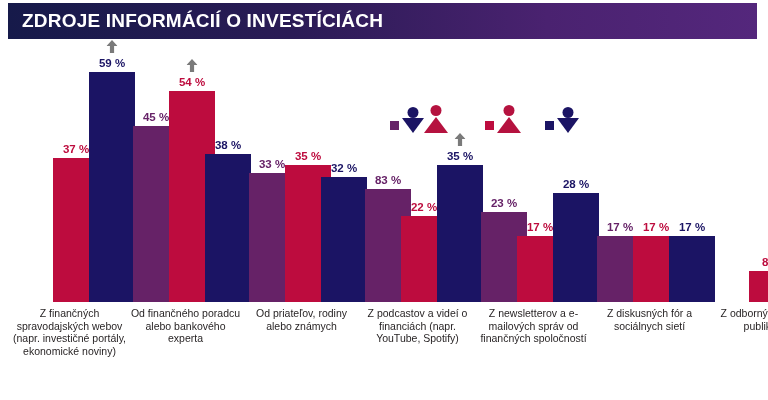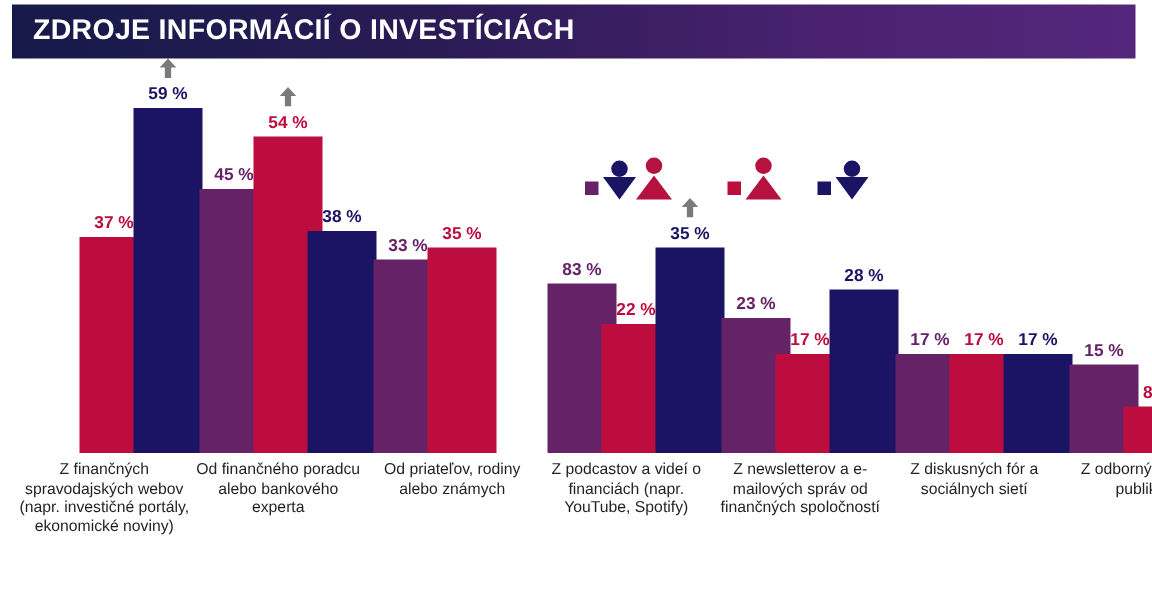--- a/index.html
+++ b/index.html
@@ -231,20 +231,24 @@
     </div>
     <div class="group" style="left: 249px; width: 105px;">
       <div class="bar-wrap" style="left: 0px; height: 129px;">
         <div class="bar purple" style="height: 129px;"></div>
         <div class="bar-label purple" style="bottom: 132px;">33 %</div>
       </div>
       <div class="bar-wrap" style="left: 36px; height: 137px;">
         <div class="bar crimson" style="height: 137px;"></div>
         <div class="bar-label crimson" style="bottom: 140px;">35 %</div>
       </div>
+      <div class="bar-wrap" style="left: 72px; height: 125px;">
+        <div class="bar navy" style="height: 125px;"></div>
+        <div class="bar-label navy" style="bottom: 128px;">32 %</div>
+      </div>
     </div>
     <div class="group" style="left: 365px; width: 105px;">
       <div class="bar-wrap" style="left: 0px; height: 113px;">
         <div class="bar purple" style="height: 113px;"></div>
         <div class="bar-label purple" style="bottom: 116px;">83 %</div>
       </div>
       <div class="bar-wrap" style="left: 36px; height: 86px;">
         <div class="bar crimson" style="height: 86px;"></div>
         <div class="bar-label crimson" style="bottom: 89px;">22 %</div>
       </div>
@@ -278,24 +282,20 @@
       <div class="bar-wrap" style="left: 36px; height: 66px;">
         <div class="bar crimson" style="height: 66px;"></div>
         <div class="bar-label crimson" style="bottom: 69px;">17 %</div>
       </div>
       <div class="bar-wrap" style="left: 72px; height: 66px;">
         <div class="bar navy" style="height: 66px;"></div>
         <div class="bar-label navy" style="bottom: 69px;">17 %</div>
       </div>
     </div>
     <div class="group" style="left: 713px; width: 105px;">
-      <div class="bar-wrap" style="left: 0px; height: 59px;">
-        <div class="bar purple" style="height: 59px;"></div>
-        <div class="bar-label purple" style="bottom: 62px;">15 %</div>
-      </div>
       <div class="bar-wrap" style="left: 36px; height: 31px;">
         <div class="bar crimson" style="height: 31px;"></div>
         <div class="bar-label crimson" style="bottom: 34px;">8 %</div>
       </div>
     </div>
   </div>
 
 <div id="categories">
     <div class="cat-label" style="left: 11px; width: 117px;">Z finančných spravodajských webov (napr. investičné portály, ekonomické noviny)</div>
     <div class="cat-label" style="left: 127px; width: 117px;">Od finančného poradcu alebo bankového experta</div>

